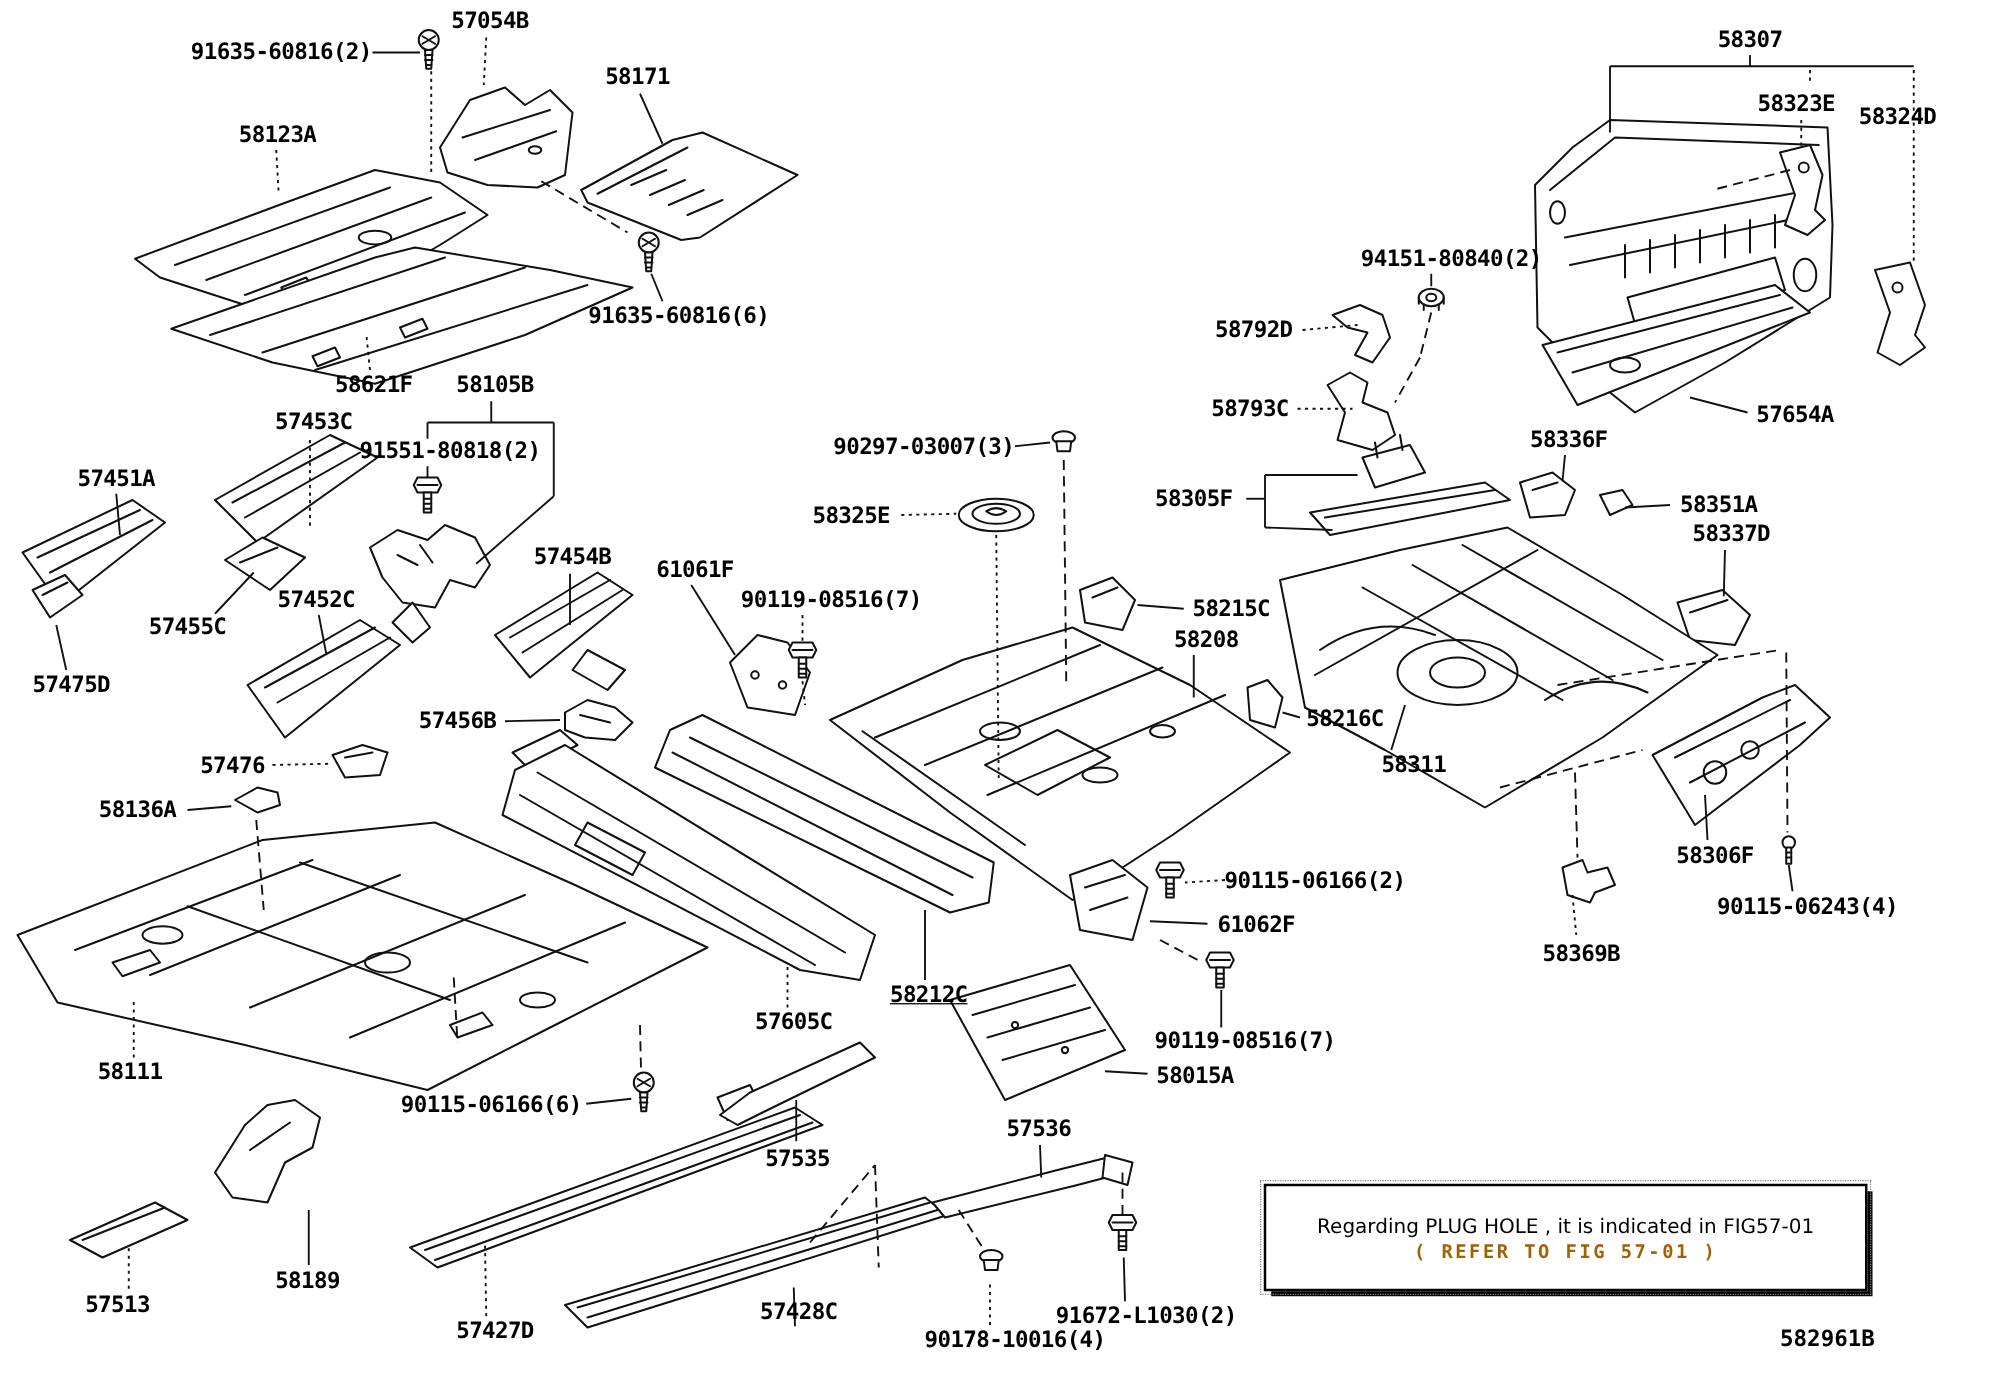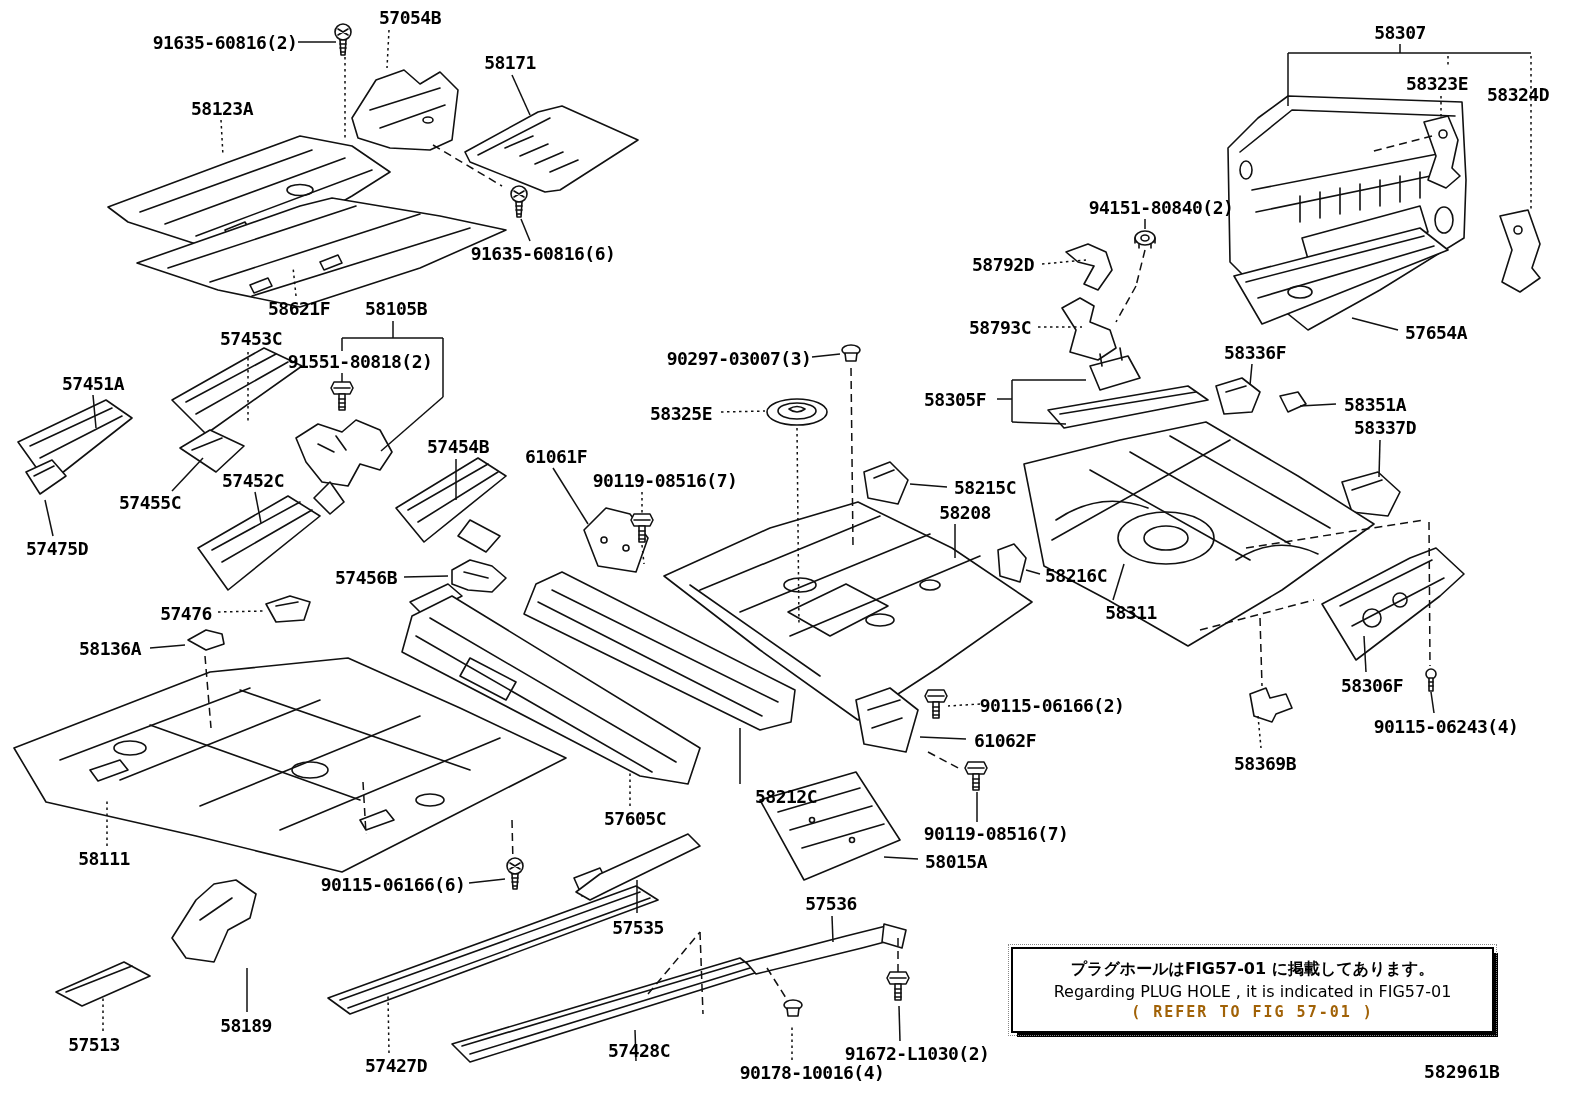--- a/index.html
+++ b/index.html
@@ -358,21 +358,21 @@
         <use href="#g-nut" transform="translate(1145,238)"></use>
         <use href="#g-plug" transform="translate(851,353)"></use>
         <use href="#g-plug" transform="translate(793,1008)"></use>
         <use href="#g-stud" transform="translate(1431,678)"></use>
         <use href="#g-grommet" transform="translate(797,412)"></use>
       </g>
   </svg>
 
   <div id="labels-layer">
       <div class="plabel" style="left: 225px; top: 42px;">91635-60816(2)</div>
-      <div class="plabel" style="left: 392px; top: 17px; margin-left: 18px;">57054B</div>
+      <div class="plabel" style="left: 392px; top: 17px;">57054B</div>
       <div class="plabel" style="left: 510px; top: 62px;">58171</div>
       <div class="plabel" style="left: 222px; top: 108px;">58123A</div>
       <div class="plabel" style="left: 543px; top: 253px;">91635-60816(6)</div>
       <div class="plabel" style="left: 299px; top: 308px;">58621F</div>
       <div class="plabel" style="left: 396px; top: 308px;">58105B</div>
       <div class="plabel" style="left: 251px; top: 338px;">57453C</div>
       <div class="plabel" style="left: 360px; top: 361px;">91551-80818(2)</div>
       <div class="plabel" style="left: 93px; top: 383px;">57451A</div>
       <div class="plabel" style="left: 458px; top: 446px;">57454B</div>
       <div class="plabel" style="left: 556px; top: 456px;">61061F</div>
@@ -398,36 +398,35 @@
       <div class="plabel" style="left: 1518px; top: 94px;">58324D</div>
       <div class="plabel" style="left: 1436px; top: 332px;">57654A</div>
       <div class="plabel" style="left: 1255px; top: 352px;">58336F</div>
       <div class="plabel" style="left: 1375px; top: 404px;">58351A</div>
       <div class="plabel" style="left: 1385px; top: 427px; text-align: center;">58337D</div>
       <div class="plabel" style="left: 1372px; top: 685px;">58306F</div>
       <div class="plabel" style="left: 1446px; top: 726px;">90115-06243(4)</div>
       <div class="plabel" style="left: 1265px; top: 763px;">58369B</div>
       <div class="plabel" style="left: 1052px; top: 705px;">90115-06166(2)</div>
       <div class="plabel" style="left: 1005px; top: 740px; text-align: center;">61062F</div>
-      <div class="plabel" style="left: 786px; top: 796px;">58212C</div>
+      <div class="plabel" style="left: 743px; top: 796px; text-decoration: underline;">58212C</div>
       <div class="plabel" style="left: 635px; top: 818px;">57605C</div>
       <div class="plabel" style="left: 996px; top: 833px;">90119-08516(7)</div>
       <div class="plabel" style="left: 956px; top: 861px;">58015A</div>
       <div class="plabel" style="left: 104px; top: 858px;">58111</div>
       <div class="plabel" style="left: 393px; top: 884px;">90115-06166(6)</div>
       <div class="plabel" style="left: 638px; top: 927px;">57535</div>
       <div class="plabel" style="left: 831px; top: 903px;">57536</div>
       <div class="plabel" style="left: 246px; top: 1025px;">58189</div>
       <div class="plabel" style="left: 94px; top: 1044px;">57513</div>
       <div class="plabel" style="left: 396px; top: 1065px;">57427D</div>
       <div class="plabel" style="left: 639px; top: 1050px;">57428C</div>
       <div class="plabel" style="left: 812px; top: 1072px;">90178-10016(4)</div>
       <div class="plabel" style="left: 917px; top: 1053px;">91672-L1030(2)</div>
     </div>
 
   <div class="note-box">
-    <div class="jp">プラグホールはFIG57-01 に掲載してあります。</div>
     <div class="en">Regarding PLUG HOLE , it is indicated in FIG57-01</div>
     <div class="ref">( REFER TO FIG 57-01 )</div>
   </div>
 
   <div class="doc-code">582961B</div>
 </div>
 
 </body></html>

